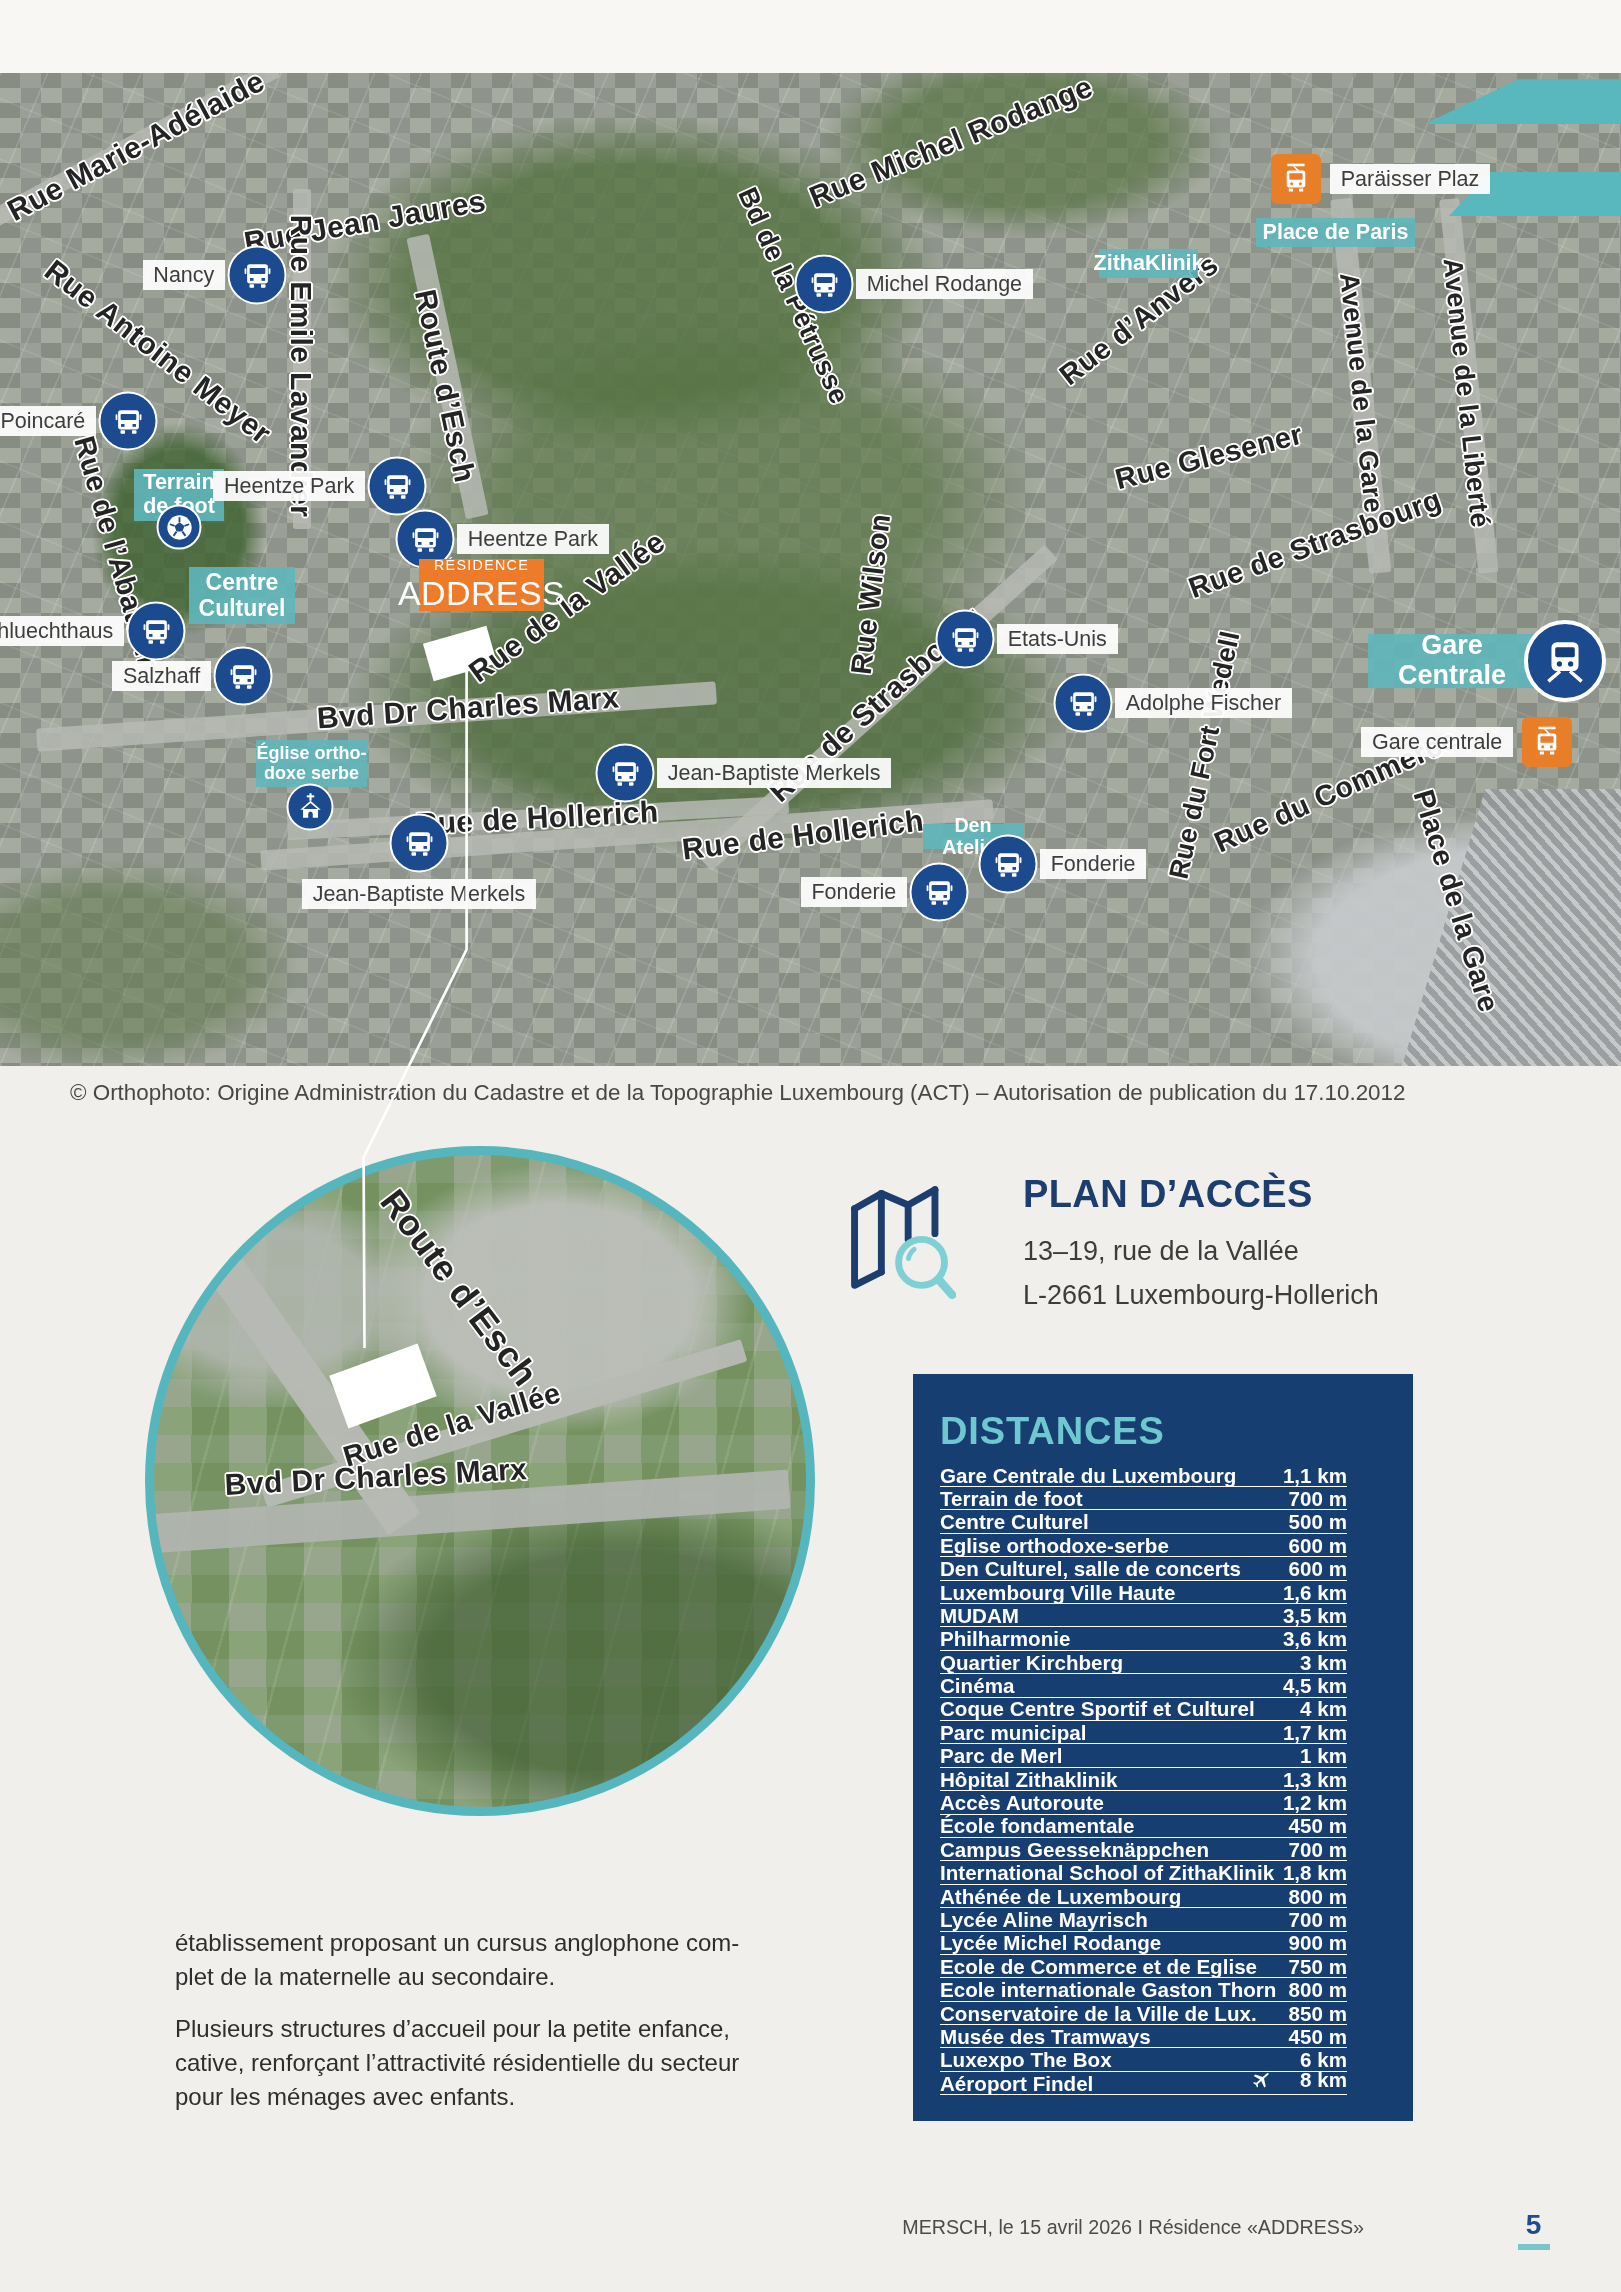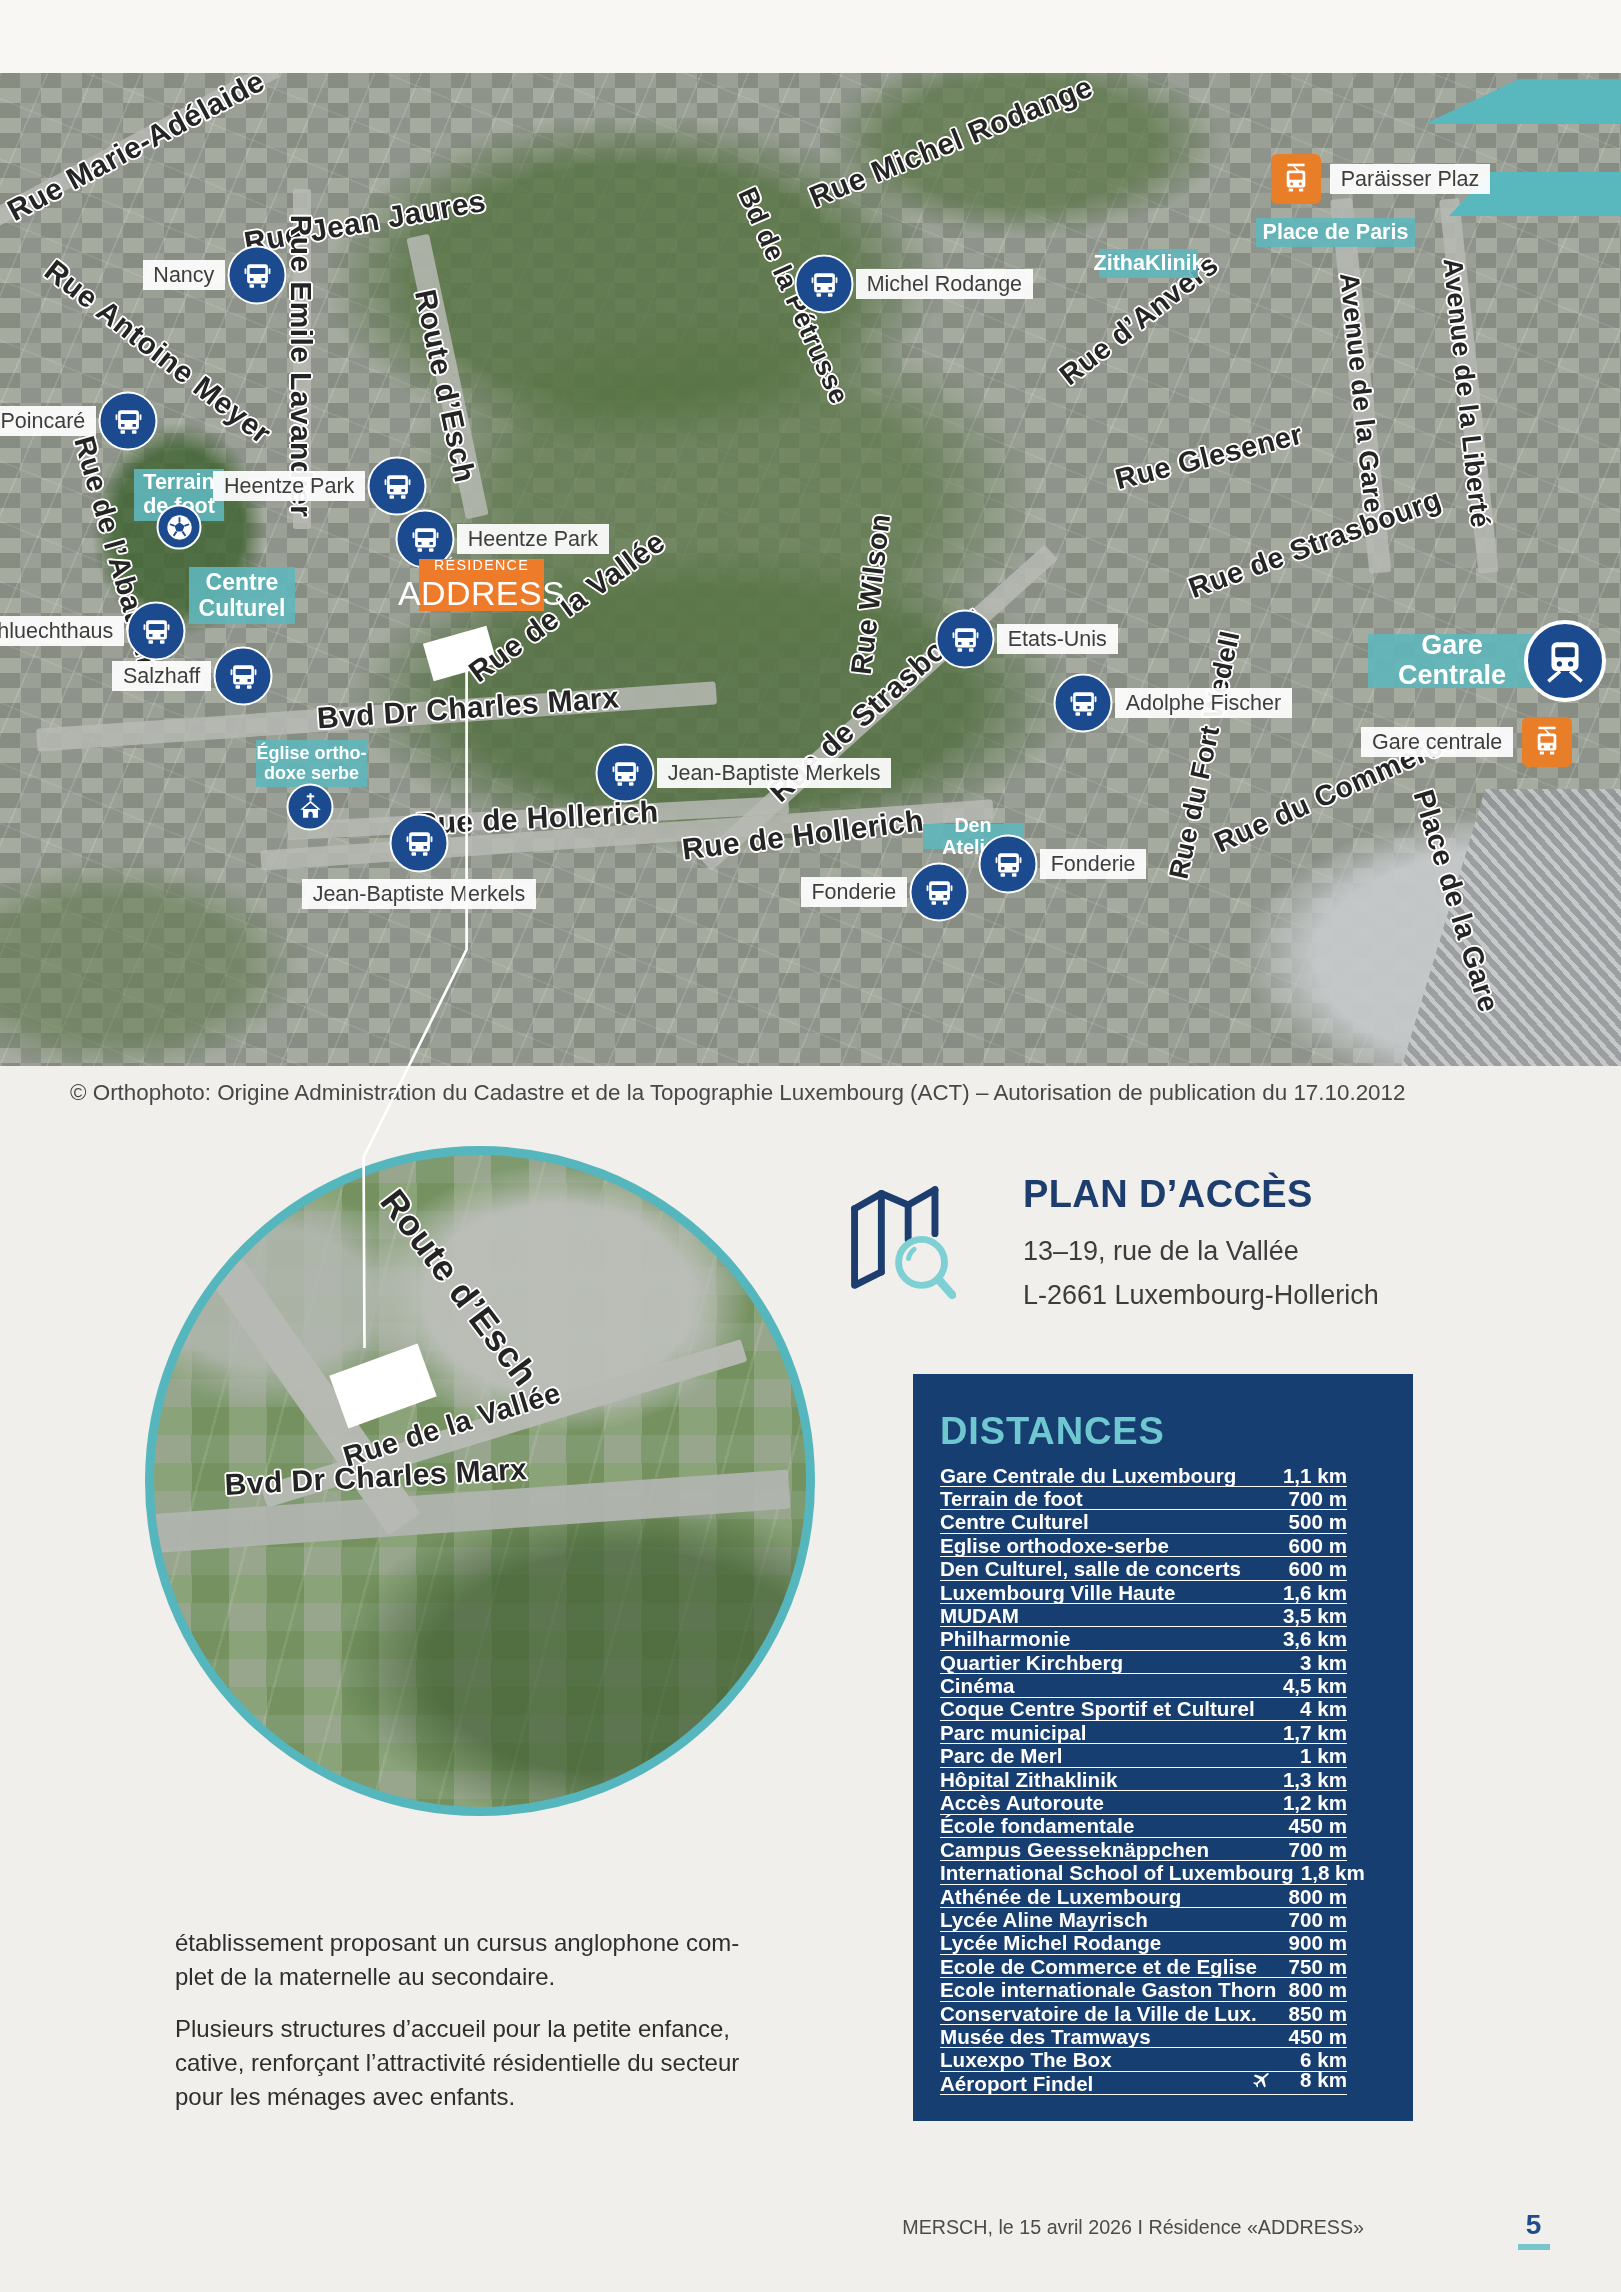--- a/index.html
+++ b/index.html
@@ -543,21 +543,21 @@
         </div>
         <div class="dist-row">
           <span>École fondamentale</span>
           <span class="val">450 m</span>
         </div>
         <div class="dist-row">
           <span>Campus Geesseknäppchen</span>
           <span class="val">700 m</span>
         </div>
         <div class="dist-row">
-          <span>International School of Luxembourg</span>
+          <span>International School of ZithaKlinik</span>
           <span class="val">1,8 km</span>
         </div>
         <div class="dist-row">
           <span>Athénée de Luxembourg</span>
           <span class="val">800 m</span>
         </div>
         <div class="dist-row">
           <span>Lycée Aline Mayrisch</span>
           <span class="val">700 m</span>
         </div>

